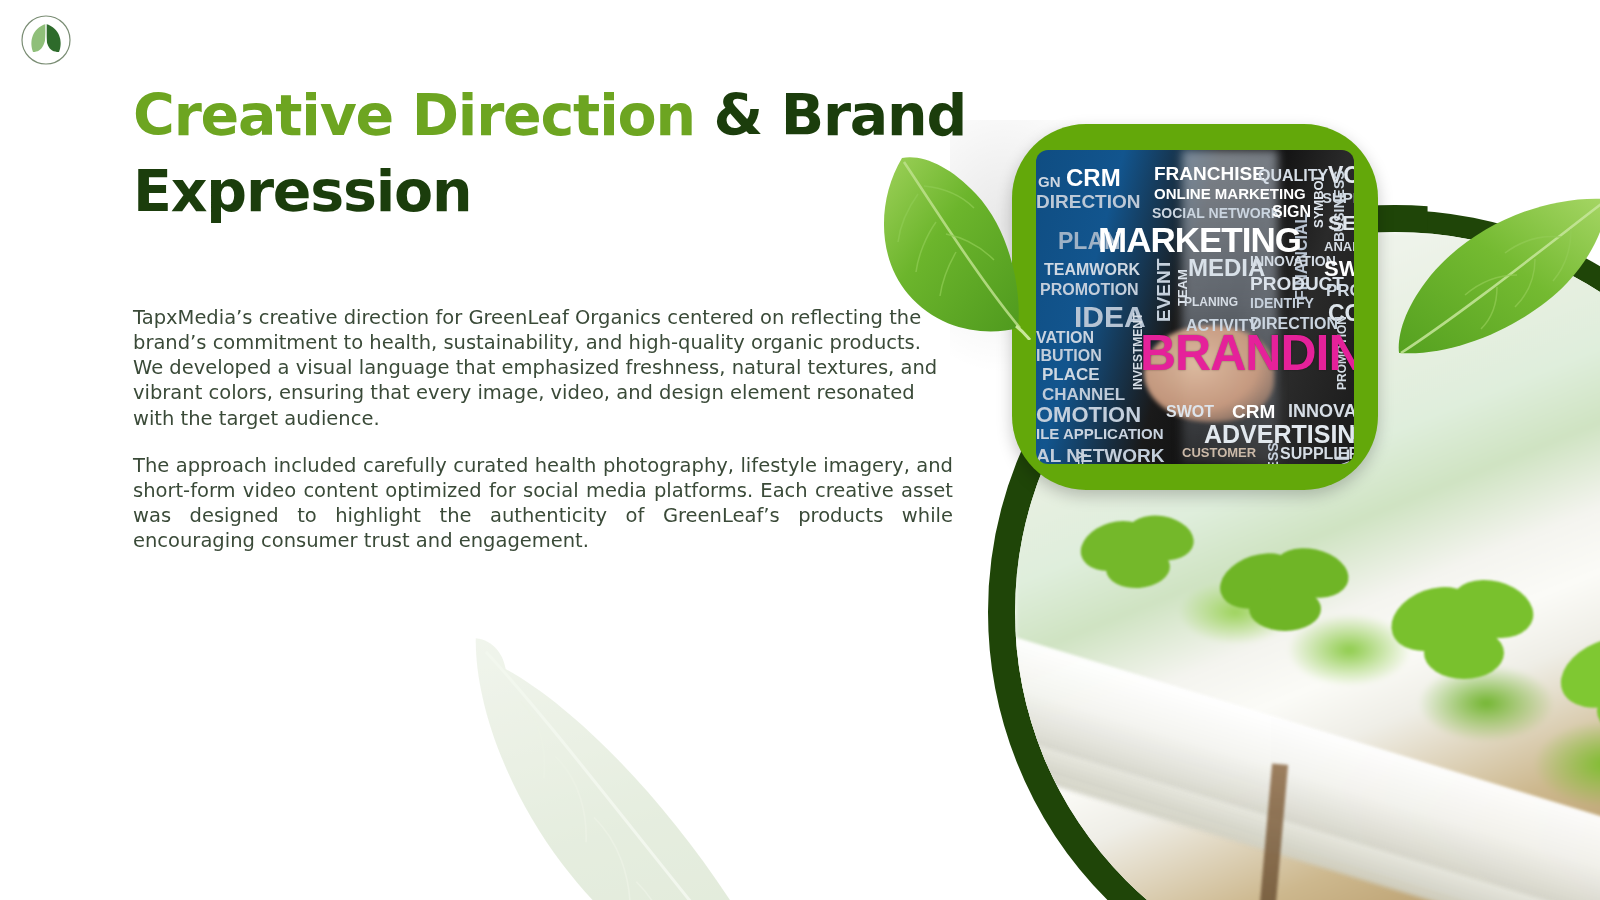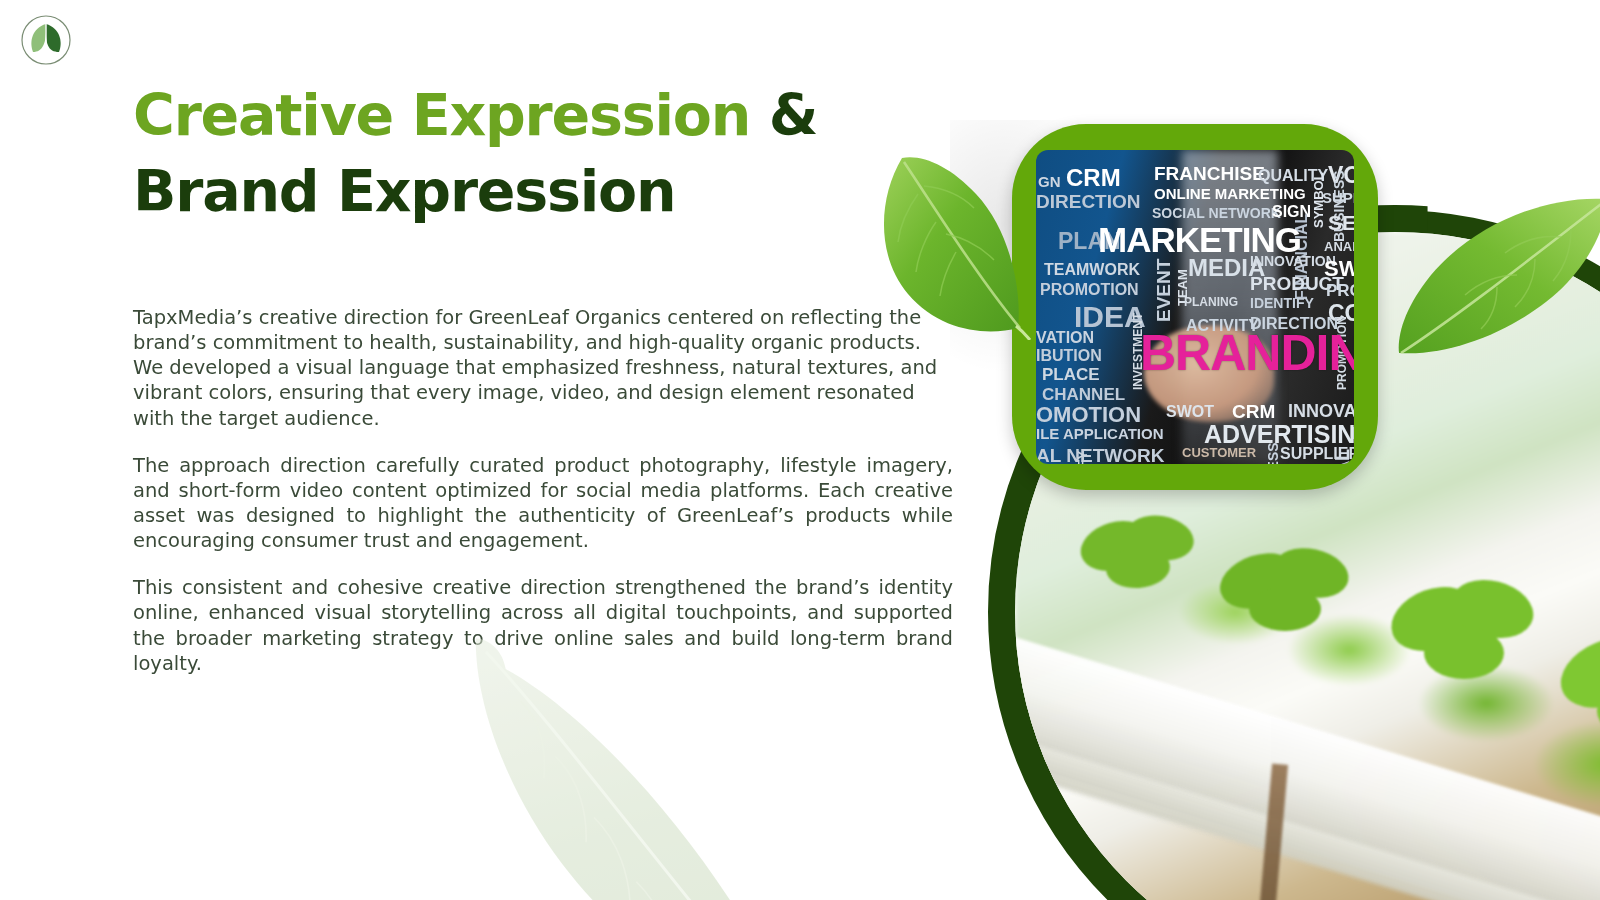--- a/index.html
+++ b/index.html
@@ -204,26 +204,25 @@
 
   <div class="logo">
     <svg viewBox="0 0 52 52" width="52" height="52">
       <circle cx="26" cy="26" r="24" fill="#ffffff" stroke="#7a8d74" stroke-width="1.2"></circle>
       <path d="M26 10 C12 14 9 28 13 38 C22 38 27 30 26 10 Z" fill="#8FBF79"></path>
       <path d="M26 10 C40 14 43 28 39 38 C28 38 25 30 26 10 Z" fill="#2E6B2B"></path>
       <path d="M26 10 L26 42" stroke="#ffffff" stroke-width="1.4" fill="none"></path>
     </svg>
   </div>
 
-  <h1 class="title"><span class="t-accent">Creative Expression</span><span class="t-dark"> &amp; Brand Expression</span></h1>
+  <h1 class="title"><span class="t-accent">Creative Direction</span><span class="t-dark"> &amp; Brand Expression</span></h1>
 
   <div class="body-copy">
     <p class="p-first">TapxMedia’s creative direction for GreenLeaf Organics centered on reflecting the brand’s commitment to health, sustainability, and high-quality organic products. We developed a visual language that emphasized freshness, natural textures, and vibrant colors, ensuring that every image, video, and design element resonated with the target audience.</p>
-    <p>The approach direction carefully curated product photography, lifestyle imagery, and short-form video content optimized for social media platforms. Each creative asset was designed to highlight the authenticity of GreenLeaf’s products while encouraging consumer trust and engagement.</p>
-    <p>This consistent and cohesive creative direction strengthened the brand’s identity online, enhanced visual storytelling across all digital touchpoints, and supported the broader marketing strategy to drive online sales and build long-term brand loyalty.</p>
+    <p>The approach included carefully curated health photography, lifestyle imagery, and short-form video content optimized for social media platforms. Each creative asset was designed to highlight the authenticity of GreenLeaf’s products while encouraging consumer trust and engagement.</p>
   </div>
 
   <svg class="wm-leaf" viewBox="0 0 480 300">
     <defs>
       <linearGradient id="wmg" x1="0" y1="0" x2="1" y2="1">
         <stop offset="0%" stop-color="#e4ecdc"></stop>
         <stop offset="45%" stop-color="#cfdec2"></stop>
         <stop offset="100%" stop-color="#c3d5b5"></stop>
       </linearGradient>
     </defs>

